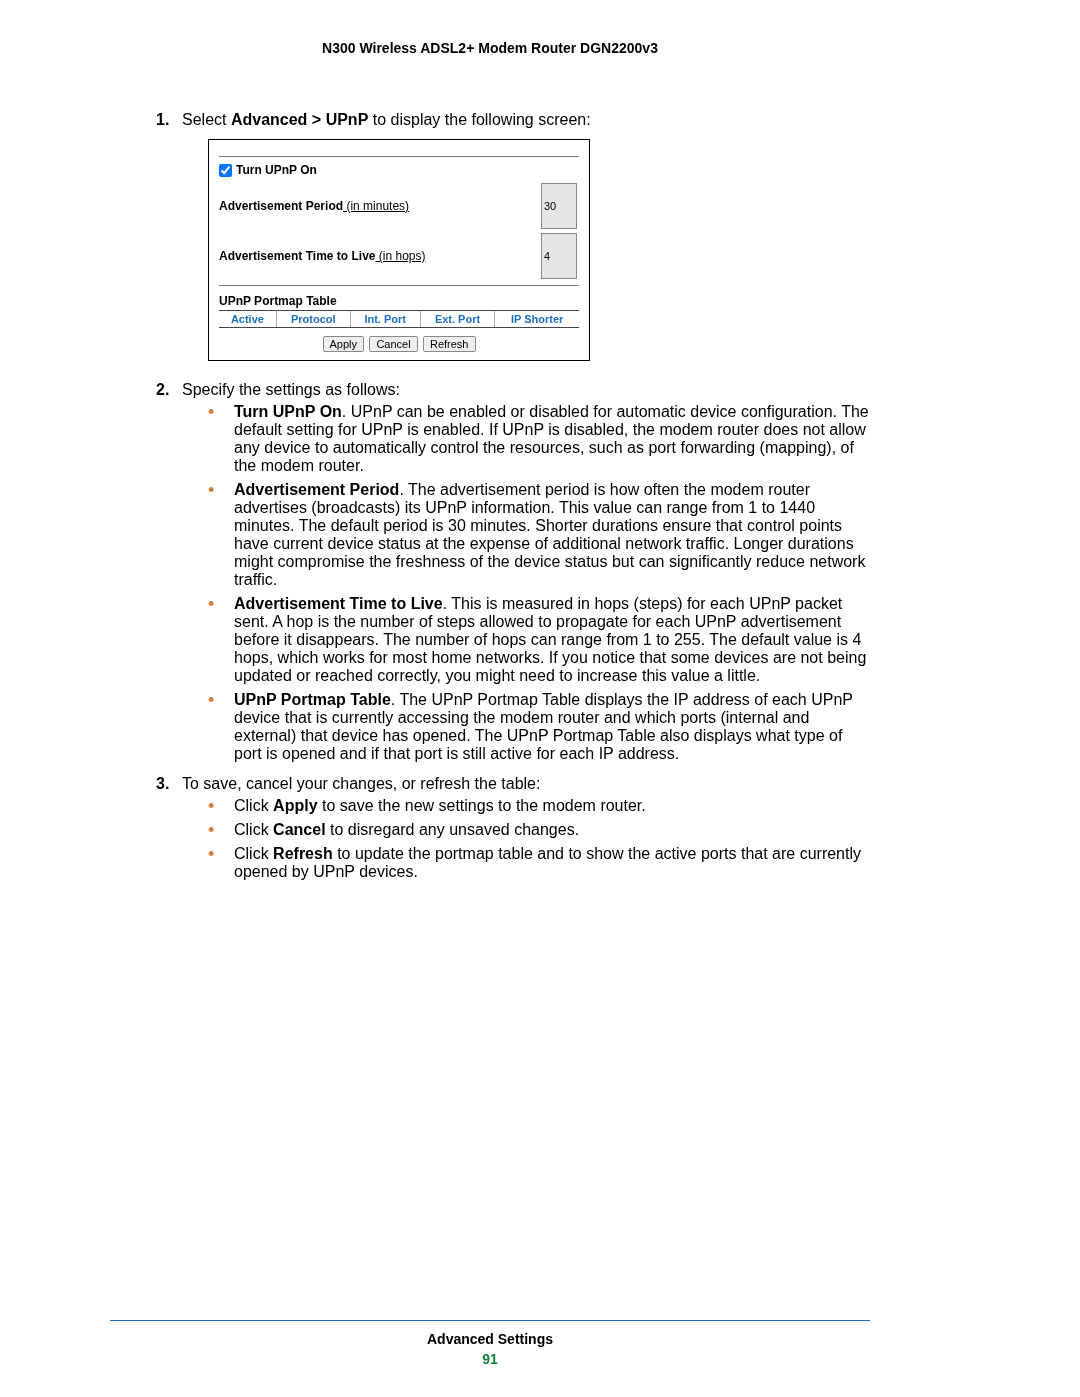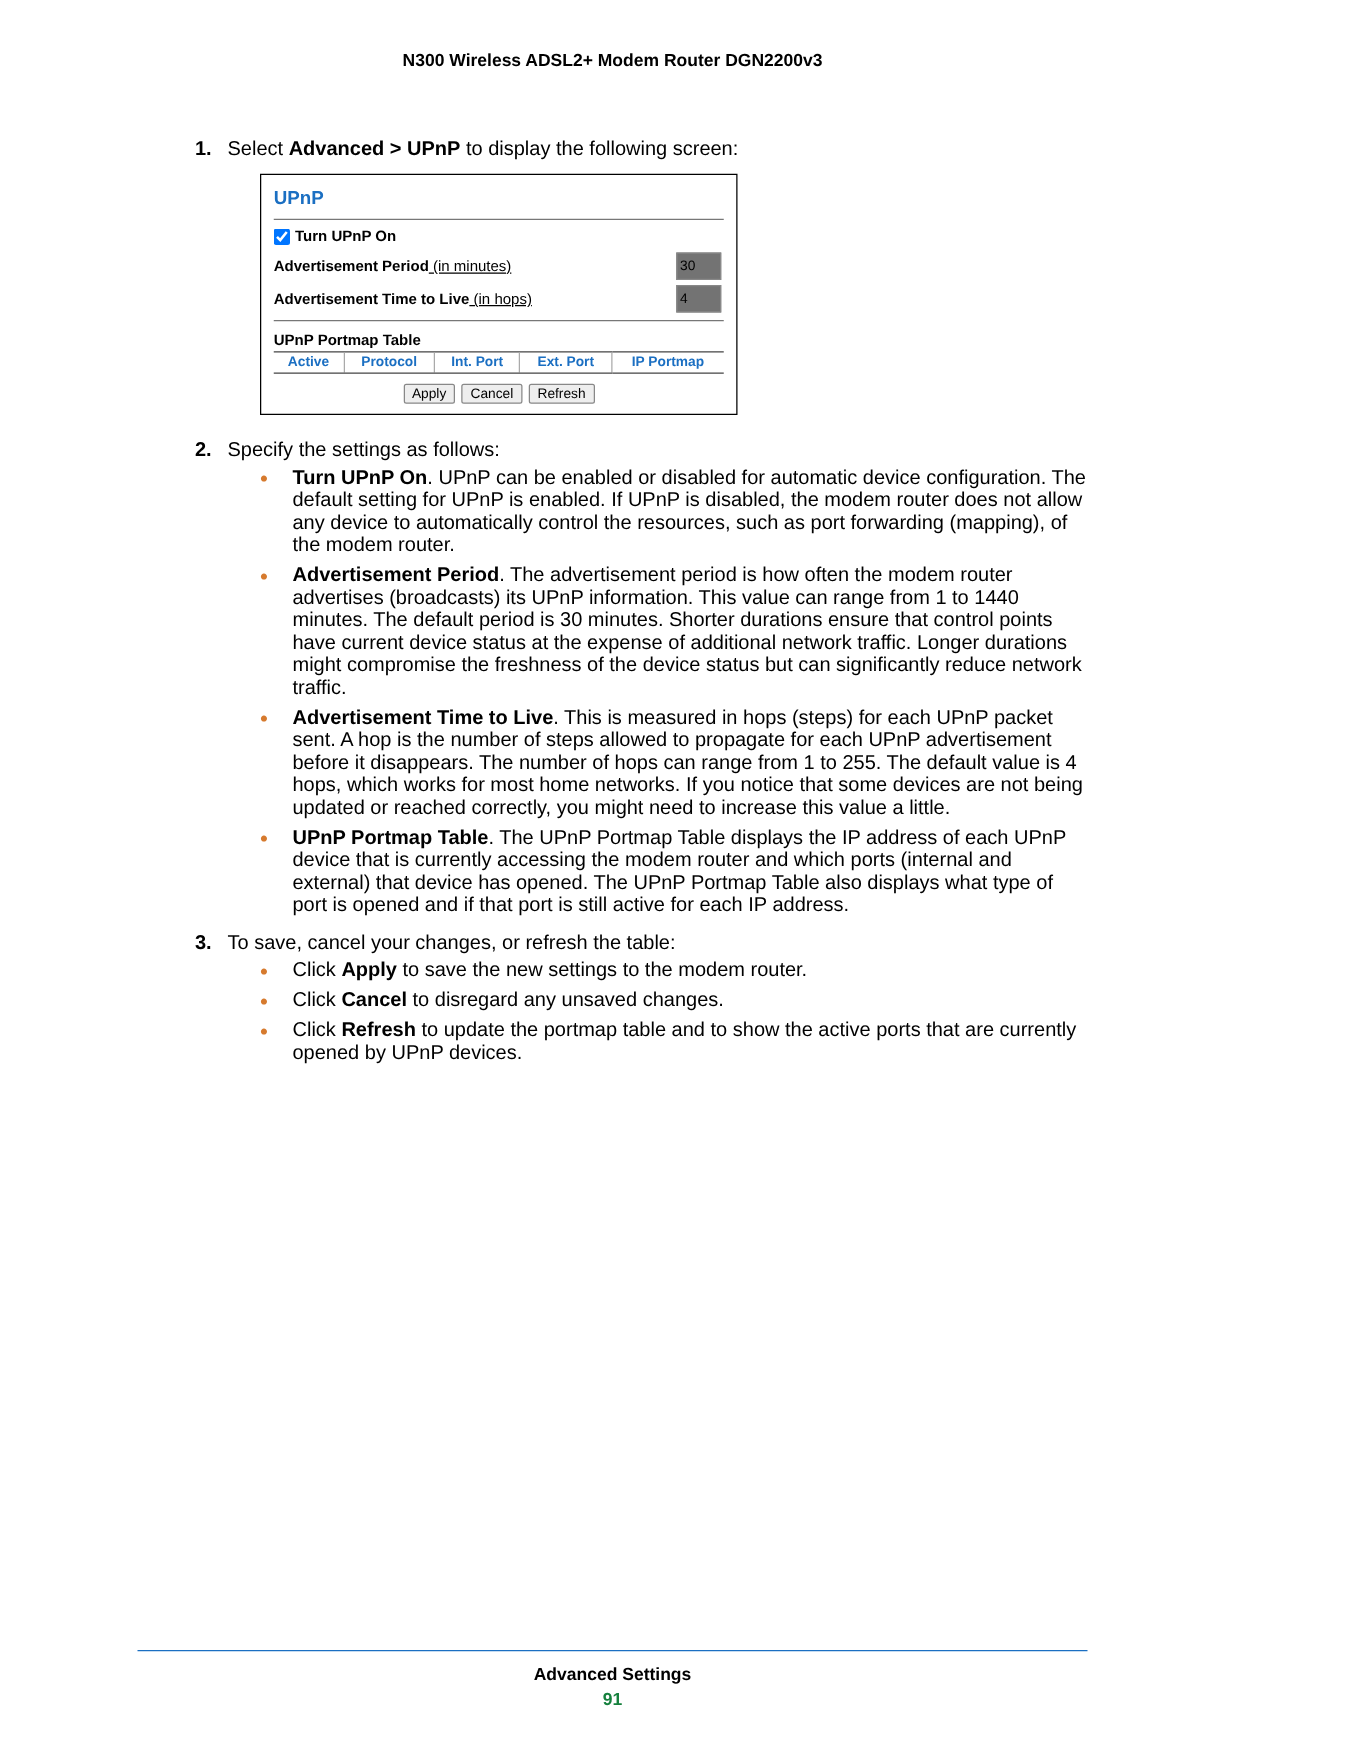--- a/index.html
+++ b/index.html
@@ -74,23 +74,23 @@
     display: flex;
     align-items: center;
     justify-content: space-between;
     margin: 4px 0;
   }
   .figure .row .lbl { font-weight: bold; }
   .figure .row .lbl .unit { font-weight: normal; text-decoration: underline; }
   .figure input.numbox {
     width: 30px;
     font-size: 11px;
-    padding: 4px 2px;
+    padding: 16px 2px;
     border: 1px solid #888;
-    background: #737373;
+    background: #e5e5e5;
     margin-right: 2px;
   }
   .figure .checkrow {
     display: flex;
     align-items: center;
     gap: 4px;
     font-weight: bold;
     margin: 2px 0 6px 0;
   }
   .figure .checkrow input { margin:0; }
@@ -174,21 +174,20 @@
 
   <div class="num-list">
 
     <div class="num-item">
       <div class="num">1.</div>
       <div class="num-body">
         <span>Select </span><b>Advanced &gt; UPnP</b><span> to display the following screen:</span>
 
         
         <div class="figure">
-          <div class="panel-title">UPnP</div>
           <hr>
           <div class="checkrow">
             <input type="checkbox" checked="" style="">
             <span>Turn UPnP On</span>
           </div>
           <div class="row">
             <span class="lbl"><span>Advertisement Period</span><span class="unit"> (in minutes)</span></span>
             <input class="numbox" value="30" style="">
           </div>
           <div class="row">
@@ -197,21 +196,21 @@
           </div>
           <hr>
           <div class="portmap-title">UPnP Portmap Table</div>
           <table class="portmap-table">
             <tbody>
                 <tr>
               <th>Active</th>
               <th>Protocol</th>
               <th>Int. Port</th>
               <th>Ext. Port</th>
-              <th>IP Portmap</th>
+              <th>IP Shorter</th>
             </tr>
           </tbody>
             </table>
           <div class="btnrow">
             <button>Apply</button>
             <button>Cancel</button>
             <button>Refresh</button>
           </div>
         </div>
       </div>

